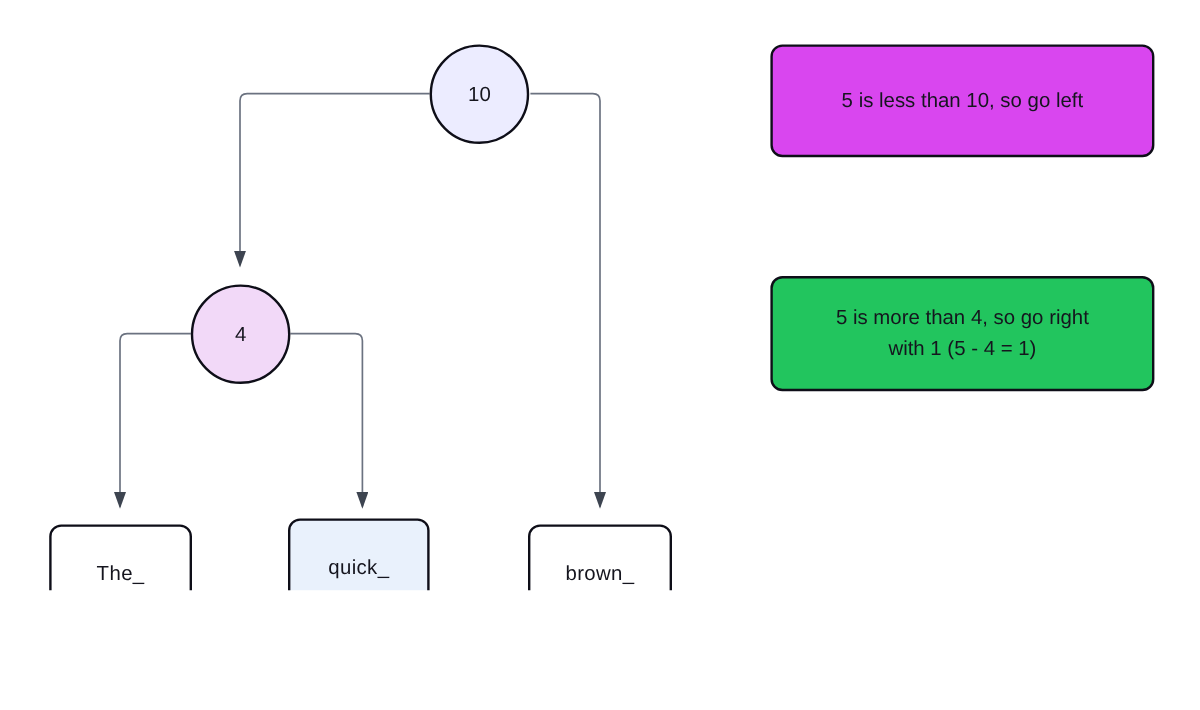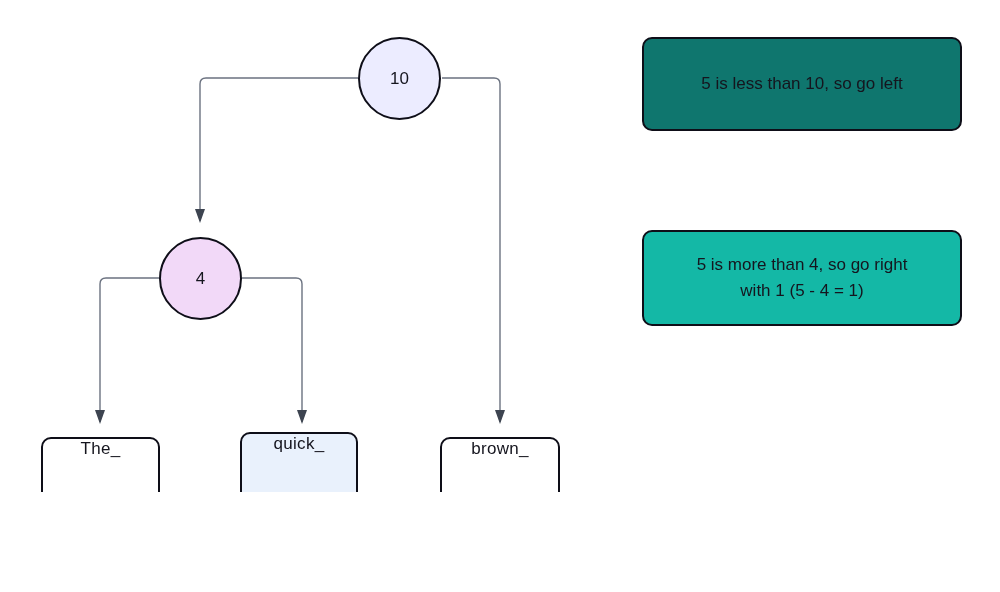--- a/index.html
+++ b/index.html
@@ -38,20 +38,21 @@
   }
   .circle-node.pink { background: #F2D9F8; }
   .leaf-node {
     position: absolute;
     width: 119px;
     height: 82px;
     background: #ffffff;
     border: 2px solid #0e0e18;
     border-radius: 10px;
     display: flex;
+    align-items: center;
     justify-content: center;
     font-size: 17px;
     letter-spacing: 0.3px;
     box-sizing: border-box;
   }
   .leaf-node.blue { background: #E9F1FC; }
   .note-box {
     position: absolute;
     left: 642px;
     width: 320px;
@@ -60,22 +61,22 @@
     display: flex;
     flex-direction: column;
     align-items: center;
     justify-content: center;
     text-align: center;
     font-size: 17px;
     line-height: 1.55;
     box-sizing: border-box;
     padding: 6px 14px;
   }
-  .note-box.lavender { background: #0f766e; }
-  .note-box.pink { background: #14b8a6; }
+  .note-box.lavender { background: #d946ef; }
+  .note-box.pink { background: #22c55e; }
   .note-box.blue { background: #E9F1FC; }
 </style>
 </head>
 <body>
 
 <div class="canvas">
 
   <svg class="edges-layer" viewBox="0 0 1000 592" xmlns="http://www.w3.org/2000/svg">
     <defs>
       <marker id="arrow" viewBox="0 0 14 10" refX="12" refY="5" markerWidth="14" markerHeight="10" markerUnits="userSpaceOnUse" orient="auto">

